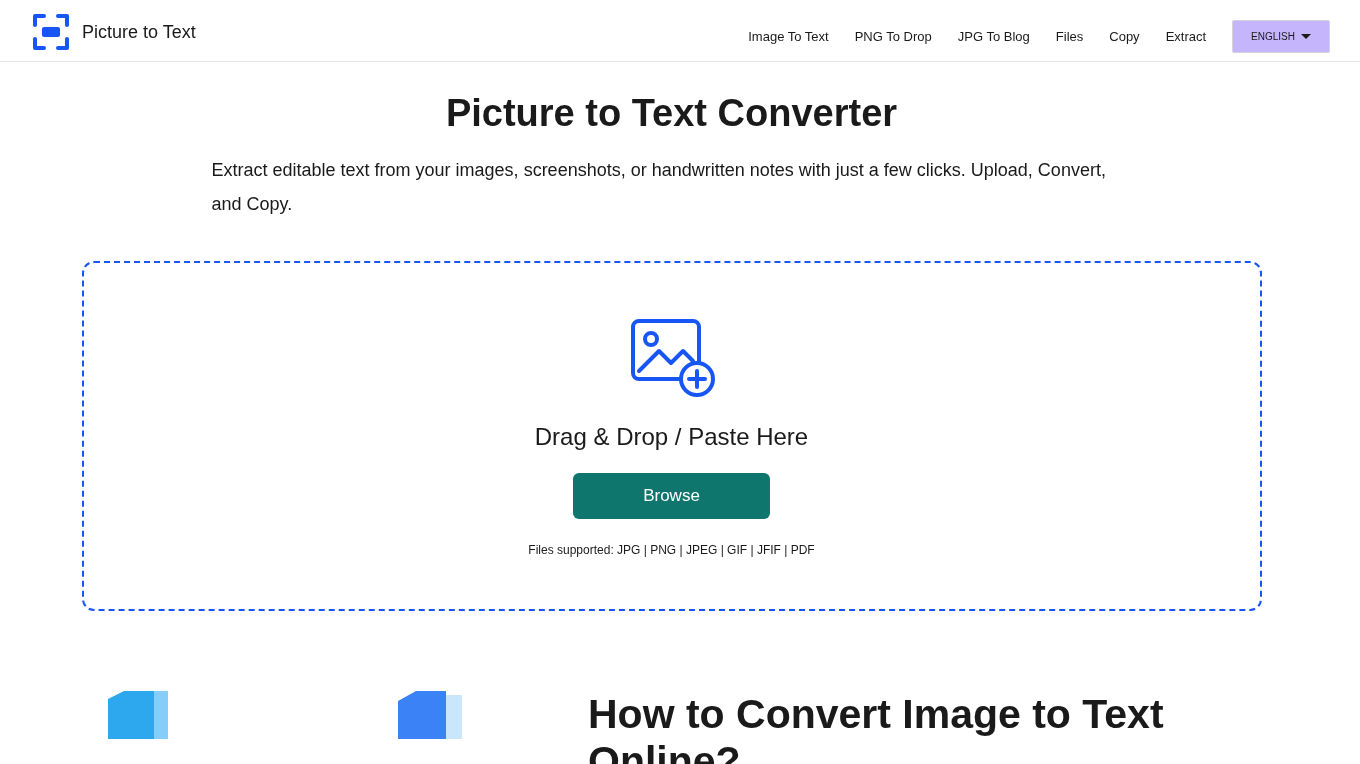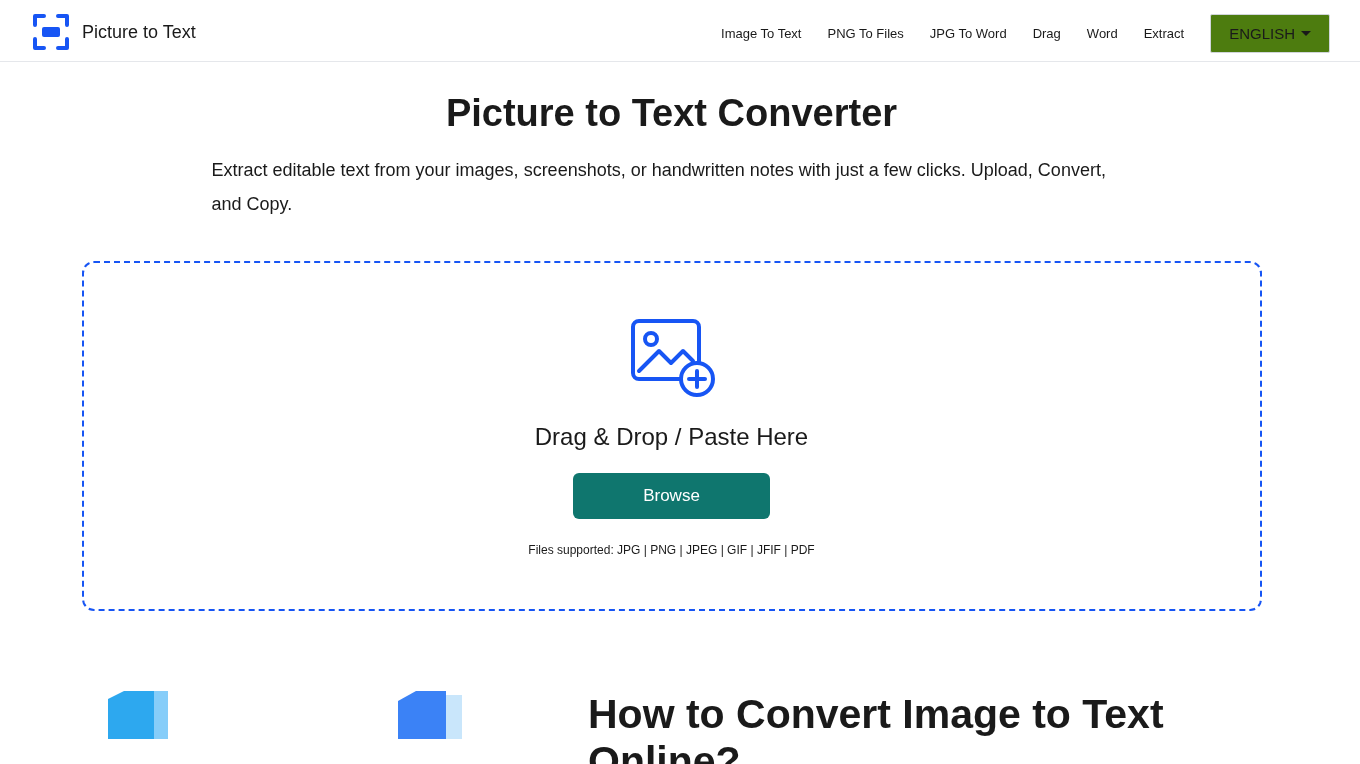--- a/index.html
+++ b/index.html
@@ -46,24 +46,24 @@
       font-size: 13px;
       color: #1a1a1a;
       text-decoration: none;
       cursor: pointer;
       font-weight: 400;
     }
     .lang-btn {
       display: flex;
       align-items: center;
       gap: 6px;
-      background: #4d7c0f;
+      background: #c4b5fd;
       border: 1px solid #d1d5db;
       padding: 10px 18px;
-      font-size: 15px;
+      font-size: 10px;
       cursor: pointer;
       border-radius: 2px;
       color: #1a1a1a;
     }
     .caret {
       width: 0;
       height: 0;
       border-left: 5px solid transparent;
       border-right: 5px solid transparent;
       border-top: 5px solid #1a1a1a;
@@ -162,24 +162,24 @@
     <span class="logo-icon">
       <svg viewBox="0 0 42 42" width="42" height="42">
         <path d="M5 5 L5 14 M5 5 L14 5 M37 5 L37 14 M37 5 L28 5 M5 37 L5 28 M5 37 L14 37 M37 37 L37 28 M37 37 L28 37" stroke="#1755f4" stroke-width="4" fill="none" stroke-linecap="round"></path>
         <rect x="12" y="16" width="18" height="10" rx="2" fill="#1755f4"></rect>
       </svg>
     </span>
     <span class="logo-text">Picture to Text</span>
   </div>
   <nav class="nav">
     <a class="nav-link">Image To Text</a>
-    <a class="nav-link">PNG To Files</a>
-    <a class="nav-link">JPG To Word</a>
-    <a class="nav-link">Drag</a>
-    <a class="nav-link">Word</a>
+    <a class="nav-link">PNG To Drop</a>
+    <a class="nav-link">JPG To Blog</a>
+    <a class="nav-link">Files</a>
+    <a class="nav-link">Copy</a>
     <a class="nav-link">Extract</a>
     <button class="lang-btn">
       <span>ENGLISH</span>
       <span class="caret"></span>
     </button>
   </nav>
 </header>
 
 <main class="main">
   <h1 class="hero-title">Picture to Text Converter</h1>

